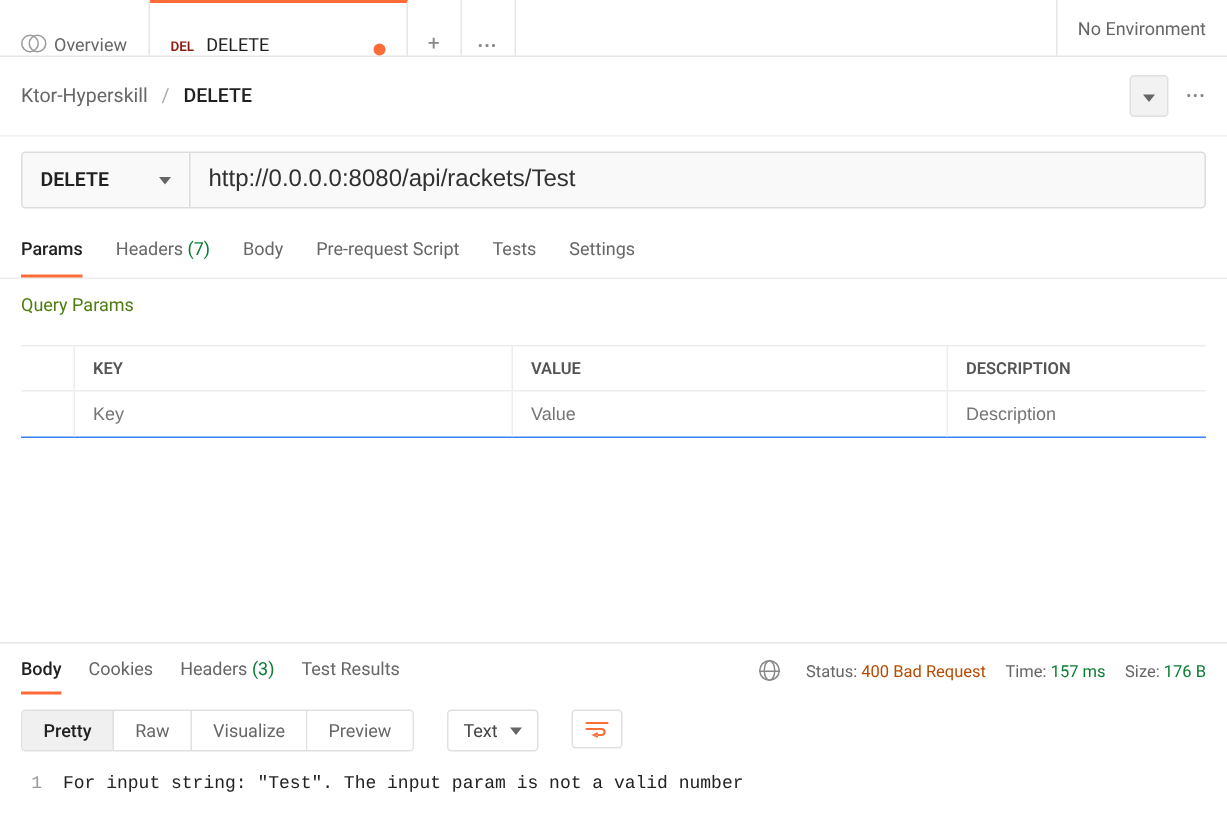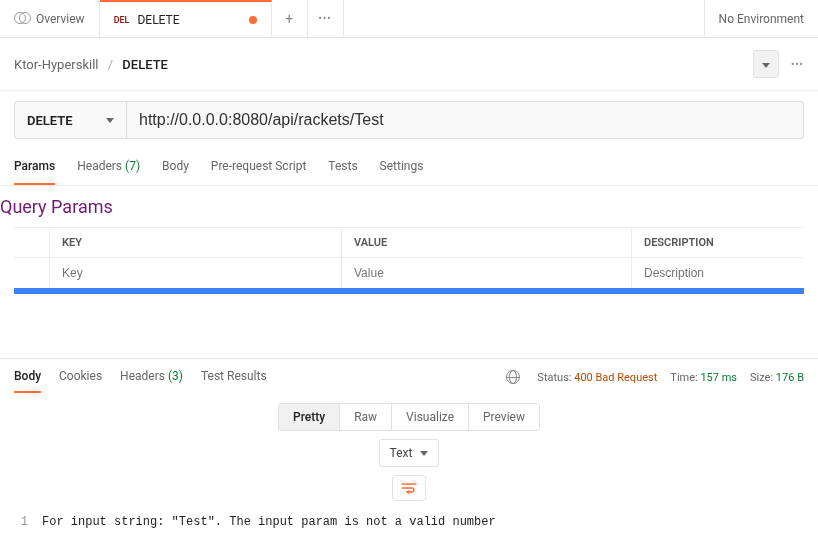--- a/index.html
+++ b/index.html
@@ -13,21 +13,21 @@
     overflow: hidden;
   }
   .topbar {
     display: flex;
     border-bottom: 1px solid #e6e6e6;
     height: 38px;
     align-items: stretch;
   }
   .tab {
     display: flex;
-    align-items: center;
+    align-items: flex-end;
     padding: 0 14px;
     border-right: 1px solid #e6e6e6;
     gap: 8px;
     color: #666;
     position: relative;
     cursor: pointer;
   }
   .tab.active {
     border-top: 2px solid #ff6c37;
     color: #212121;
@@ -113,25 +113,25 @@
   .req-tab {
     padding: 10px 0;
     color: #666; font-size: 12px; cursor: pointer;
     border-bottom: 2px solid transparent;
   }
   .req-tab.active {
     color: #212121; font-weight: 500;
     border-bottom-color: #ff6c37;
   }
   .req-tab .count { color: #0a7d33; }
-  .qp-label { padding: 10px 0; color: #701a75; font-size: 18px; }
+  .qp-label { padding: 10px 14px; color: #4d7c0f; font-size: 12px; }
   .params-table {
     border-top: 1px solid #ededed;
-    border-bottom: 6px solid #3b82f6;
-    margin: 0 14px 0 14px;
+    border-bottom: 1px solid #3b82f6;
+    margin: 10px 14px 0 14px;
   }
   .params-table .row {
     display: flex;
     border-bottom: 1px solid #ededed;
   }
   .params-table .row:last-child { border-bottom: none; }
   .params-table .cell {
     padding: 8px 12px;
     font-size: 12px;
     border-right: 1px solid #ededed;
@@ -175,24 +175,23 @@
   }
   .globe-icon::before {
     content:""; position:absolute; left:50%; top:-1px; bottom:-1px; width:6px;
     border:1.2px solid #888; border-radius:50%; transform:translateX(-50%);
   }
   .globe-icon::after {
     content:""; position:absolute; top:50%; left:-1px; right:-1px; height:0;
     border-top:1.2px solid #888;
   }
   .resp-toolbar {
-    display: flex; align-items: center;
+    display: flex; align-items: flex-start;
     padding: 8px 14px;
-    gap: 8px;
-    flex-direction: column;
+    gap: 22px;
   }
   .seg {
     display: flex; border: 1px solid #e0e0e0; border-radius: 3px; overflow: hidden;
   }
   .seg .seg-btn {
     padding: 6px 14px; font-size: 12px; color: #666; cursor: pointer;
     border-right: 1px solid #e0e0e0;
     background: #fff;
   }
   .seg .seg-btn:last-child { border-right: none; }

